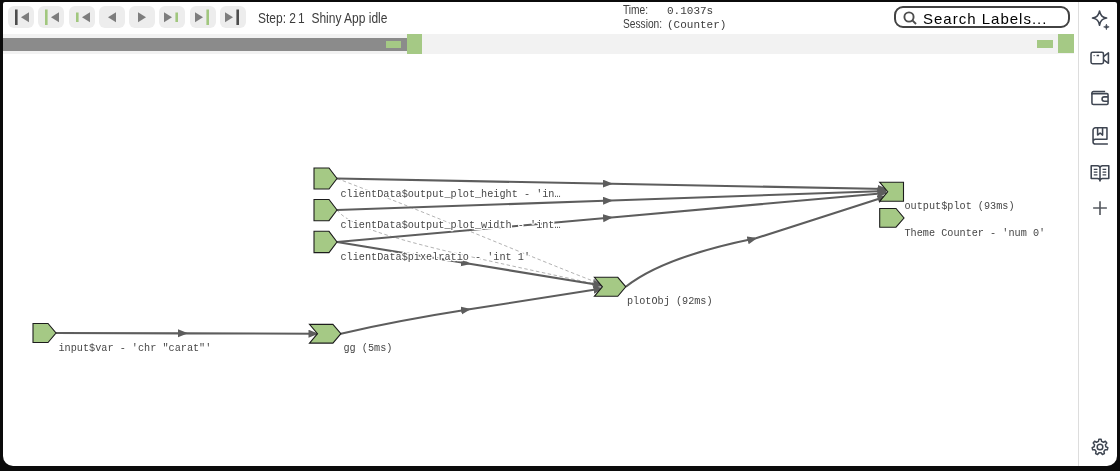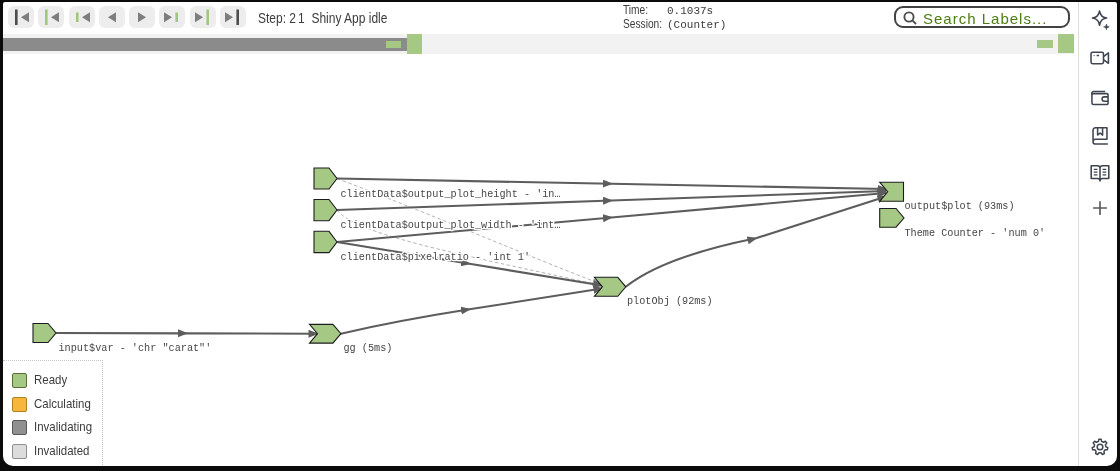--- a/index.html
+++ b/index.html
@@ -7,21 +7,21 @@
   #page{position:absolute;left:3px;top:2px;width:1114px;height:464px;background:#ffffff;
         border-radius:2px 2px 10px 10px;overflow:hidden;font-family:"Liberation Sans",sans-serif;}
   .btn{position:absolute;top:3.5px;width:26px;height:22.5px;background:#ededed;border-radius:6px;}
   .btn svg{position:absolute;left:0;top:0;}
   #steptext{position:absolute;left:255px;top:6.5px;font-size:15px;color:#3c3c3c;
             transform:scaleX(0.8);transform-origin:0 0;white-space:pre;}
   #timeblock{position:absolute;left:620px;top:2px;font-size:12px;color:#3c3c3c;line-height:13px;}
   #timeblock .lab{display:inline-block;width:44px;transform:scaleX(0.85);transform-origin:0 50%;}
   #timeblock .val{font-family:"Liberation Mono",monospace;font-size:11px;margin-top:48px;}
   #search{position:absolute;left:891px;top:3.5px;width:176px;height:22px;border:2.5px solid #424242;border-radius:9px;}
-  #search .ph{position:absolute;left:27px;top:2px;font-size:15px;letter-spacing:1.0px;color:#4d7c0f;white-space:pre;}
+  #search .ph{position:absolute;left:27px;top:2px;font-size:15px;letter-spacing:1.0px;color:#000000;white-space:pre;}
   #tl{position:absolute;left:0;top:32px;width:1071px;height:19.5px;background:#f2f2f2;}
   #tlgray{position:absolute;left:0;top:3.5px;width:404px;height:13px;background:#8b8b8b;}
   .tlg{position:absolute;background:#a5c985;}
   #sep{position:absolute;left:1075px;top:0;width:1px;height:464px;background:#dddddd;}
   .sic{position:absolute;left:1085.5px;}
   #legend{position:absolute;left:0;top:357.5px;width:100px;height:107px;
           border-top:1px dotted #c4c4c4;border-right:1px dotted #c4c4c4;}
   .lrow{position:absolute;left:8.5px;width:15px;height:15px;border-radius:2px;}
   .ltxt{position:absolute;left:30.5px;font-size:13.5px;color:#3d3d3d;transform:scaleX(0.85);transform-origin:0 0;white-space:pre;}
 </style>
@@ -180,24 +180,14 @@
   </svg>
   <svg class="sic" style="top:195px" width="22" height="22" viewBox="0 0 24 24" stroke="#55595f" stroke-width="1.8">
     <line x1="12" y1="4.5" x2="12" y2="19.5"></line>
       <line x1="4.5" y1="12" x2="19.5" y2="12"></line>
   </svg>
   <svg class="sic" style="top:434px" width="22" height="22" viewBox="0 0 24 24" fill="none" stroke="#3f4652" stroke-width="1.6" stroke-linejoin="round">
     <path d="M10.77 3.49 L13.23 3.49 L13.70 5.83 L15.76 6.82 L17.89 5.73 L19.42 7.66 L17.88 9.48 L18.39 11.71 L20.57 12.69 L20.02 15.09 L17.64 15.03 L16.21 16.82 L16.80 19.13 L14.58 20.20 L13.14 18.30 L10.86 18.30 L9.42 20.20 L7.20 19.13 L7.79 16.82 L6.36 15.03 L3.98 15.09 L3.43 12.69 L5.61 11.71 L6.12 9.48 L4.58 7.66 L6.11 5.73 L8.24 6.82 L10.30 5.83 Z"></path>
     <circle cx="12" cy="12" r="3.1"></circle>
   </svg>
 
-  <div id="legend">
-    <div class="lrow" style="top:12.5px;background:#a5c985;border:1.5px solid #57703a;"></div>
-    <div class="ltxt" style="top:11.5px;">Ready</div>
-    <div class="lrow" style="top:36.3px;background:#f6b73c;border:1.5px solid #b07f1d;"></div>
-    <div class="ltxt" style="top:35.3px;">Calculating</div>
-    <div class="lrow" style="top:59.9px;background:#909090;border:1.5px solid #585858;"></div>
-    <div class="ltxt" style="top:58.9px;">Invalidating</div>
-    <div class="lrow" style="top:83.6px;background:#dcdcdc;border:1.5px solid #8f8f8f;"></div>
-    <div class="ltxt" style="top:82.6px;">Invalidated</div>
-  </div>
 
 </div>
 
 </body></html>

